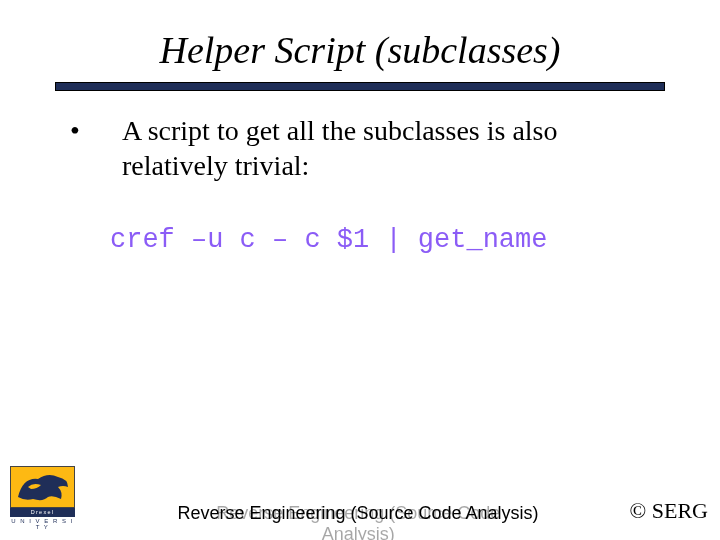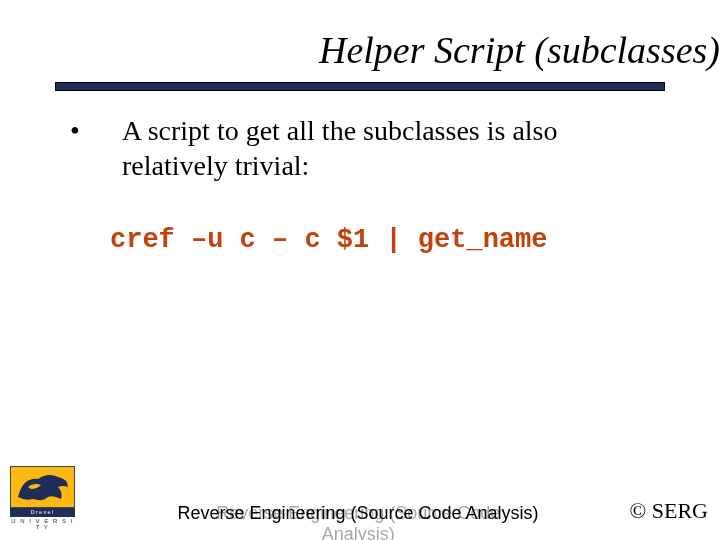--- a/index.html
+++ b/index.html
@@ -11,21 +11,21 @@
   }
   .slide {
     width: 720px;
     height: 540px;
     position: relative;
     padding: 20px 0 0 0;
   }
   .title {
     font-style: italic;
     font-size: 38px;
-    text-align: right;
+    text-align: center;
     color: #000;
     margin: 8px 0 10px 0;
     font-weight: normal;
   }
   .rule-wrap {
     margin: 0 55px 22px 55px;
   }
   .rule-outer {
     height: 9px;
     background: #1f2e58;
@@ -47,23 +47,23 @@
     flex: 0 0 24px;
     font-size: 28px;
     line-height: 1.25;
   }
   .bullet-text {
     flex: 1;
     margin-left: 28px;
   }
   .code-line {
     font-family: "Courier New", Courier, monospace;
-    font-weight: bold;
+    font-weight: normal;
     font-size: 27px;
-    color: #c2410c;
+    color: #8b5cf6;
     margin: 42px 0 8px 40px;
     white-space: pre;
   }
   .footer {
     position: absolute;
     left: 0;
     bottom: 10px;
     width: 716px;
     height: 55px;
   }

